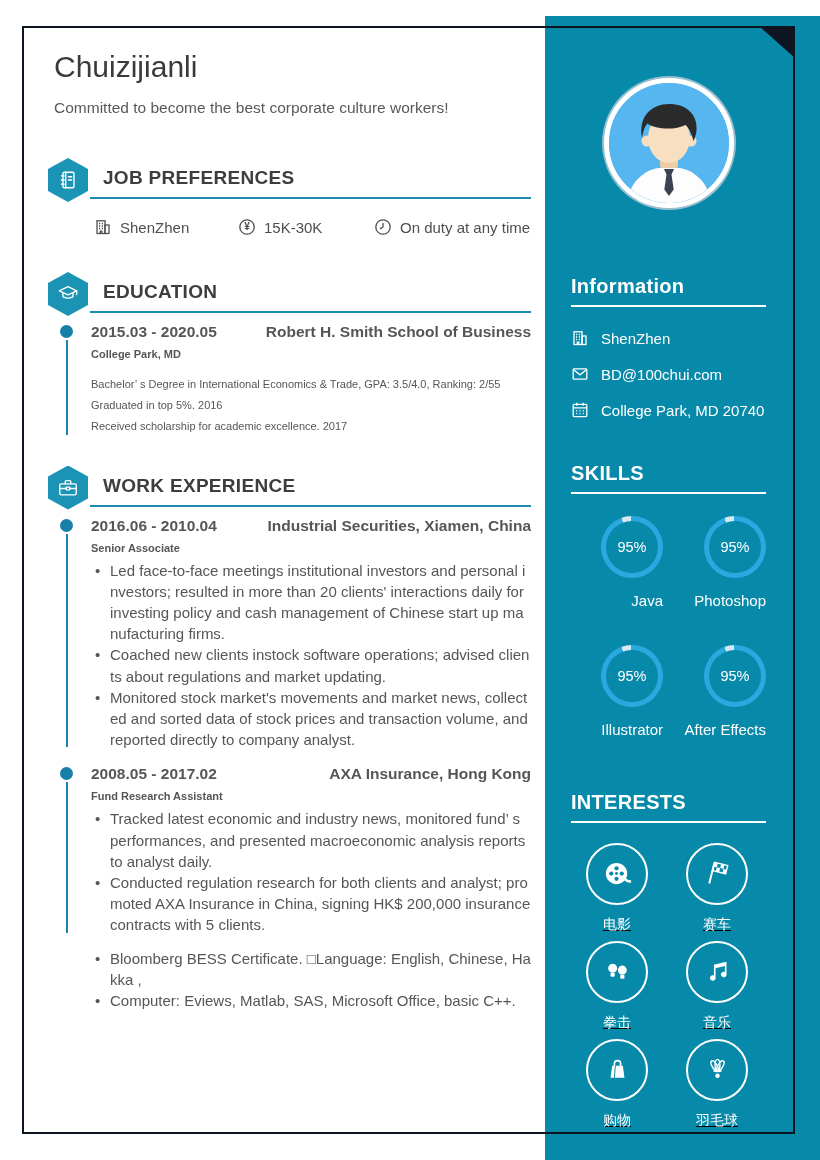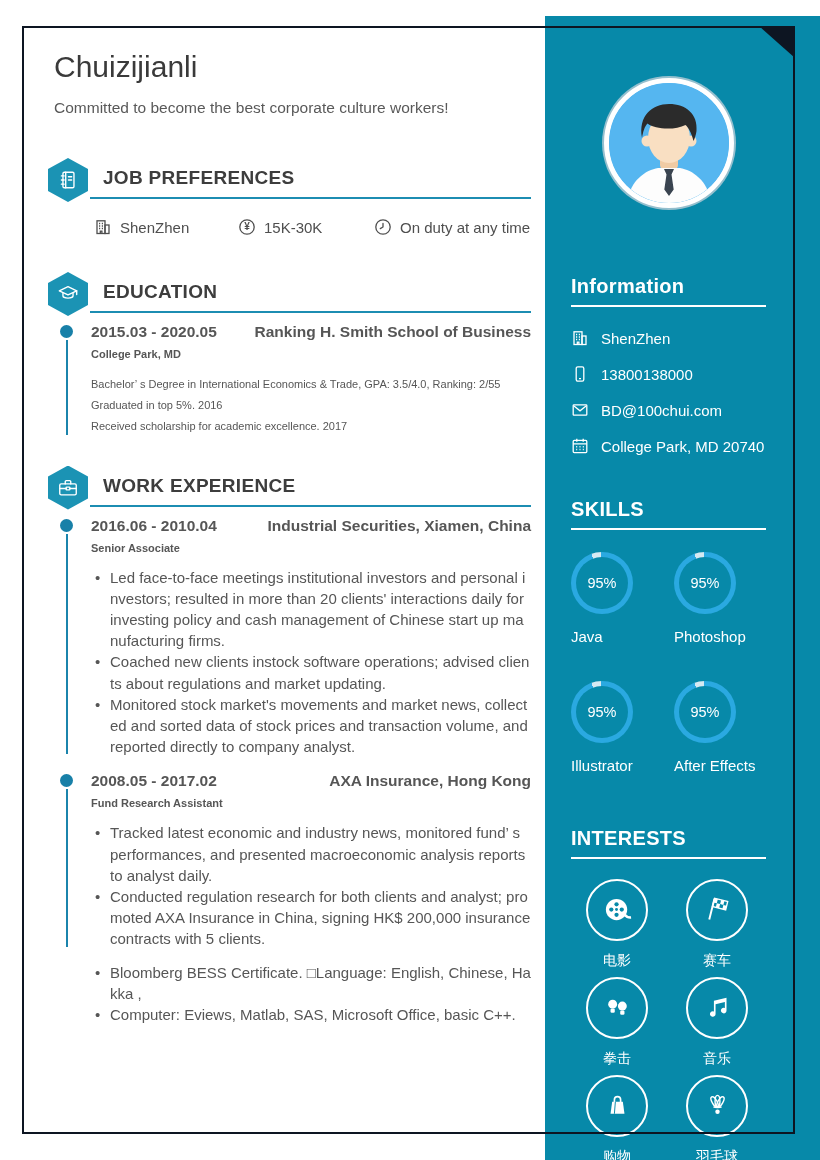--- a/index.html
+++ b/index.html
@@ -12,30 +12,30 @@
   .avatar{width:120px;height:120px;border:5px solid #fff;border-radius:50%;background:#55B6F0;
           box-shadow:0 0 0 2px rgba(185,205,215,.8);overflow:hidden;margin:62px auto 0;}
   .sb-title{font-size:20px;font-weight:700;color:#fff;letter-spacing:.3px;line-height:24px;}
   .sb-rule{height:2px;background:#fff;margin-top:7px;}
   .sb-sec-info{margin-top:66px;}
   .info-list{margin-top:13px;}
   .info-item{display:flex;align-items:center;height:36px;font-size:15px;color:#fff;}
   .info-item .ico{width:18px;height:18px;margin-right:12px;flex:0 0 18px;}
   .sb-sec-skills{margin-top:33px;}
   .skill-grid{display:flex;justify-content:space-between;margin-top:22px;}
-  .skill{width:92px;display:flex;flex-direction:column;align-items:flex-start;}
+  .skill{width:92px;display:flex;flex-direction:column;align-items:flex-end;}
   .row2{margin-top:36px;}
   .ring{position:relative;width:62px;height:62px;border-radius:50%;
         background:conic-gradient(from -20deg,#d6e9f2 0 18deg,#2AA9E1 18deg 360deg);}
   .ring-core{position:absolute;inset:5px;border-radius:50%;background:#0789A9;
              display:flex;align-items:center;justify-content:center;color:#fff;font-size:14.5px;}
   .skill-label{margin-top:14px;font-size:15px;color:#fff;text-align:center;white-space:nowrap;}
   .sb-sec-interests{margin-top:52px;}
   .int-grid{display:flex;flex-wrap:wrap;justify-content:space-between;margin-top:20px;width:192px;}
-  .interest{width:92px;display:flex;flex-direction:column;align-items:center;margin-bottom:7px;}
+  .interest{width:92px;display:flex;flex-direction:column;align-items:center;margin-bottom:7px;text-decoration:underline;}
   .int-circle{width:58px;height:58px;border:2px solid #fff;border-radius:50%;
               display:flex;align-items:center;justify-content:center;}
   .int-label{margin-top:11px;font-size:14px;color:#fff;text-align:center;white-space:nowrap;}
 
   
   .card-frame{position:absolute;left:22px;top:26px;width:773px;height:1108px;box-sizing:border-box;
               border:2.5px solid #0d1522;z-index:3;pointer-events:none;}
   .fold{position:absolute;left:759px;top:26px;width:36px;height:32px;background:#0d1522;
         clip-path:polygon(0 0,100% 0,100% 100%);z-index:4;}
 
@@ -57,21 +57,21 @@
   .jp-item .ico{width:18px;height:18px;margin-right:8px;}
   .jp-item.w1{width:144px;} .jp-item.w2{width:136px;}
 
   .entry{position:relative;padding-left:43px;margin-top:4px;}
   .entry.gap{margin-top:12px;}
   .entry::before{content:"";position:absolute;left:12px;top:5px;width:13px;height:13px;border-radius:50%;background:#1880A8;}
   .entry::after{content:"";position:absolute;left:17.5px;top:20px;bottom:3px;width:2.5px;background:#1B84AC;}
   .entry-head{display:flex;justify-content:space-between;font-weight:700;font-size:15.5px;line-height:23px;color:#565656;}
   .entry-sub{font-weight:700;font-size:11px;line-height:23px;color:#565656;}
   .entry-desc{margin-top:8px;font-size:11px;line-height:21.2px;color:#565656;word-break:break-all;}
-  .bullets{margin-top:7px;}
+  .bullets{}
   .bullet{position:relative;padding-left:19px;font-size:15px;line-height:21.2px;color:#565656;word-break:break-all;}
   .bullet::before{content:"\2022";position:absolute;left:4px;}
   .plain-block{padding-left:43px;margin-top:12px;}
 </style>
 </head>
 <body>
 
 <div class="page">
 
   <div class="sidebar">
@@ -97,27 +97,20 @@
           <div class="info-item">
             <svg class="ico" viewBox="0 0 18 18" fill="none" stroke="#fff" stroke-width="1.3">
               <rect x="3" y="2.8" width="8" height="12.7"></rect>
                 <rect x="11" y="7" width="4" height="8.5"></rect>
               <path d="M5 5.5h1.2 M7.8 5.5H9 M5 8h1.2 M7.8 8H9 M5 10.5h1.2 M7.8 10.5H9 M6.3 15.5v-2.3h1.6v2.3"></path>
             </svg>
             <span>ShenZhen</span>
           </div>
           <div class="info-item">
             <svg class="ico" viewBox="0 0 18 18" fill="none" stroke="#fff" stroke-width="1.3">
-              <rect x="5.2" y="1.8" width="7.6" height="14.4" rx="1.6"></rect>
-                <path d="M8 13.7h2"></path>
-            </svg>
-            <span>13800138000</span>
-          </div>
-          <div class="info-item">
-            <svg class="ico" viewBox="0 0 18 18" fill="none" stroke="#fff" stroke-width="1.3">
               <rect x="2.2" y="3.8" width="13.6" height="10.4" rx="0.8"></rect>
                 <path d="m3 5 6 4.8L15 5"></path>
             </svg>
             <span>BD@100chui.com</span>
           </div>
           <div class="info-item">
             <svg class="ico" viewBox="0 0 18 18" fill="none" stroke="#fff" stroke-width="1.3">
               <rect x="2.2" y="3.4" width="13.6" height="12.2" rx="1"></rect>
               <path d="M2.2 6.9h13.6 M5.8 1.8v3 M12.2 1.8v3"></path>
               <path d="M5.2 9.7h1 M8.5 9.7h1 M11.8 9.7h1 M5.2 12.6h1 M8.5 12.6h1 M11.8 12.6h1" stroke-width="1.5"></path>
@@ -301,21 +294,21 @@
           <path d="M2.5 8.5 12 4l9.5 4.5L12 13 2.5 8.5z"></path>
           <path d="M6.5 11v3.2c0 1.1 2.5 2.3 5.5 2.3s5.5-1.2 5.5-2.3V11 M21.5 8.5v4"></path>
         </svg>
       </div>
       <h2 class="sec-title">EDUCATION</h2>
       <div class="sec-rule"></div>
     </div>
     <div class="entry">
       <div class="entry-head">
         <span>2015.03 - 2020.05</span>
-        <span>Ranking H. Smith School of Business</span>
+        <span>Robert H. Smith School of Business</span>
       </div>
       <div class="entry-sub">College Park, MD</div>
       <div class="entry-desc">
         <div>Bachelor’ s Degree in International Economics &amp; Trade, GPA: 3.5/4.0, Ranking: 2/55</div>
         <div>Graduated in top 5%. 2016</div>
         <div>Received scholarship for academic excellence. 2017</div>
       </div>
     </div>
 
     <div class="sec-head mt-we">

